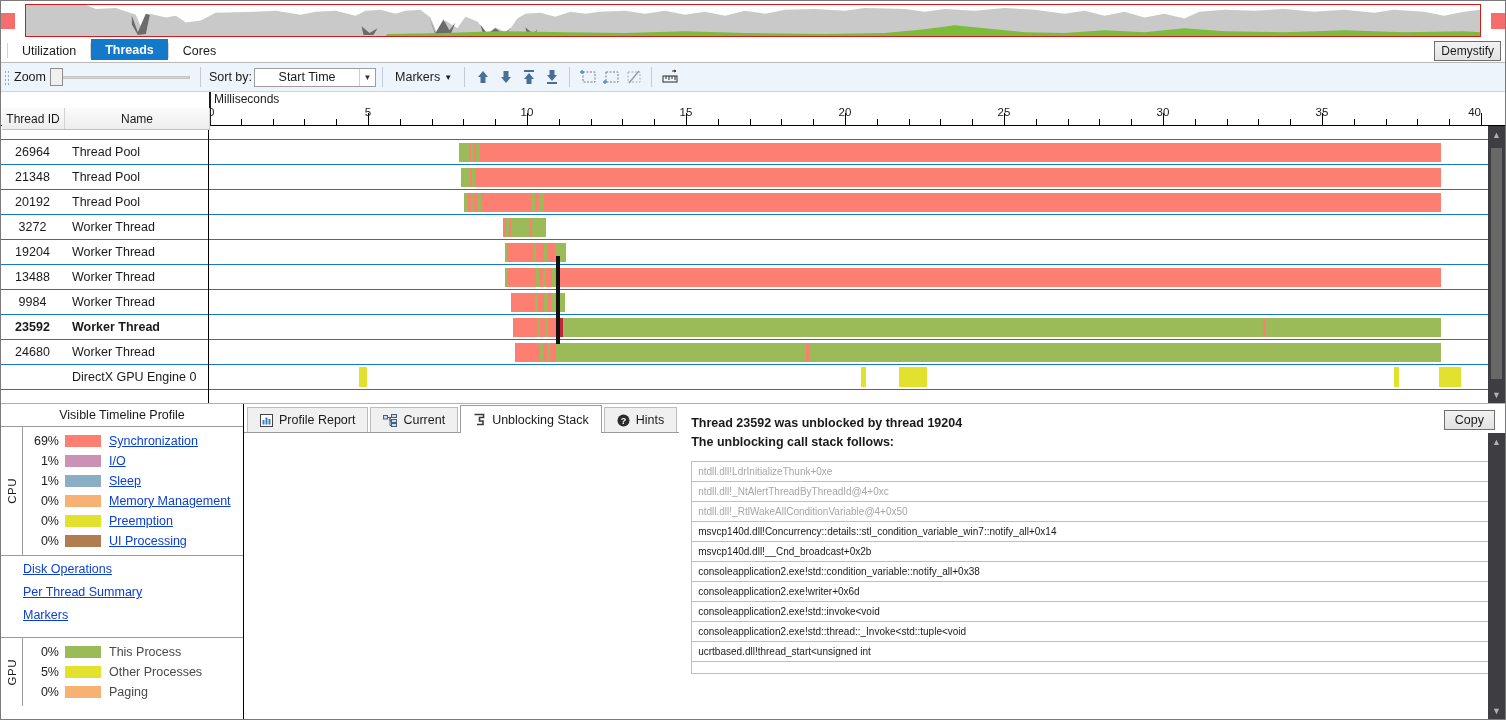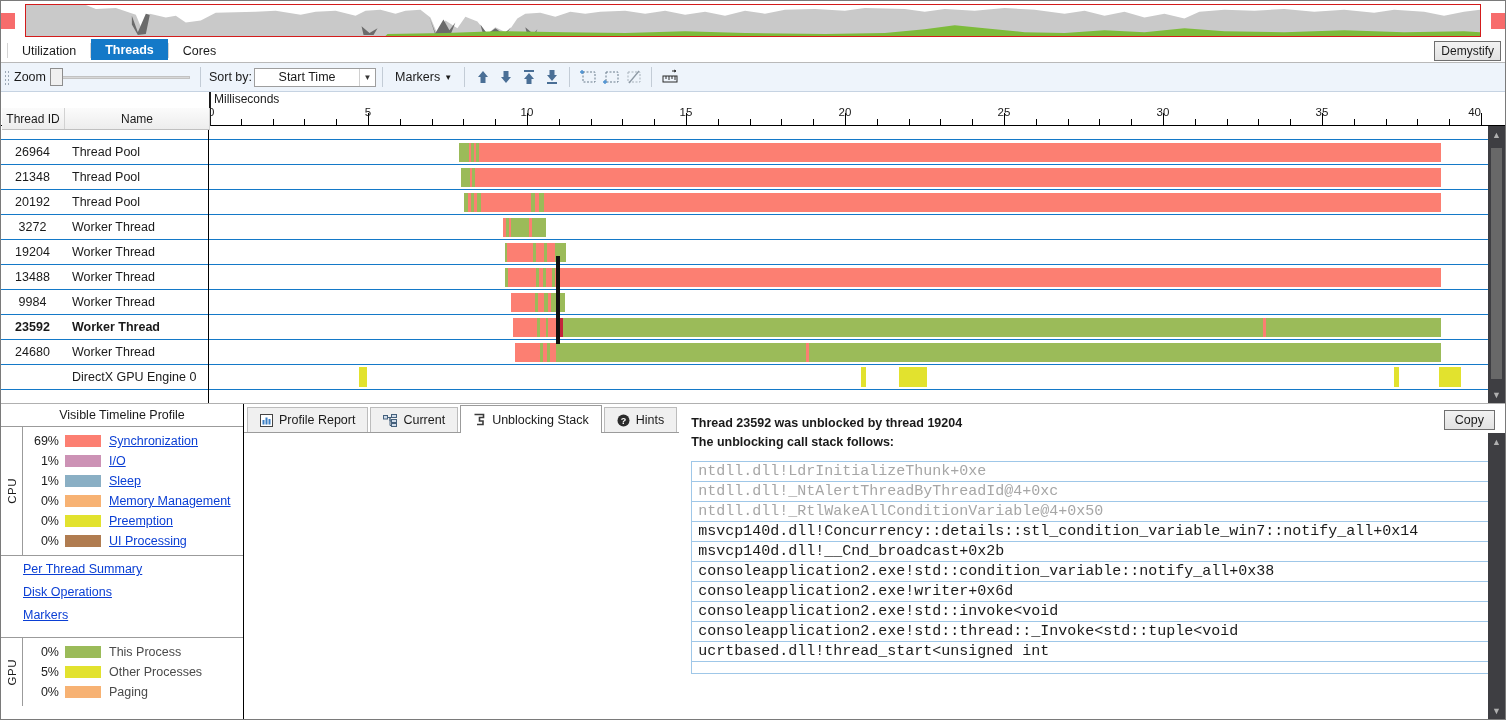--- a/index.html
+++ b/index.html
@@ -103,22 +103,22 @@
   .dtabs { height:29px; display:flex; align-items:flex-end; padding-left:3px; border-bottom:1px solid #9b9b9b; background:#fff; }
   .dtab { display:flex; align-items:center; gap:6px; height:25px; padding:0 12px; font-size:12.5px;
     border:1px solid #bcbcbc; border-bottom:none; background:#f0f0f0; margin-right:2px; cursor:default; }
   .dtab.sel { background:#fff; height:28px; border-color:#9b9b9b; position:relative; z-index:2; margin-bottom:-1px; }
   .dtab svg { display:block; }
   .dbody { flex:1; padding:10px 12px 0 12px; position:relative; }
   .dtitle { font-weight:bold; font-size:12.5px; line-height:19px; }
   .copybtn { position:absolute; right:10px; top:6px; border:1px solid #6f6f6f;
     background:linear-gradient(#f2f2f2,#e2e2e2); padding:1px 10px; font-size:12.5px; line-height:16px; cursor:default; }
   .stack { margin-top:9px; border:1px solid #9fc7e8; border-bottom:none; }
-  .sline { height:20px; line-height:20px; padding-left:6px; font-size:15px;
-    border-bottom:1px solid #9fc7e8; white-space:nowrap; overflow:hidden;font-family:Liberation Mono, monospace; }
+  .sline { height:20px; line-height:20px; padding-left:6px; font-size:10px;
+    border-bottom:1px solid #9fc7e8; white-space:nowrap; overflow:hidden; }
   .sline.dim { color:#a6a6a6; }
   .sline.last { height:12px; }
   .dscroll { position:absolute; right:0; top:29px; bottom:0; width:17px; background:#3e3e42; }
   .dscroll .arw { height:17px; display:flex; align-items:center; justify-content:center; color:#b0b0b0; font-size:9px; }
 </style>
 </head>
 <body>
 
 <div class="app">
 
@@ -458,22 +458,22 @@
               </div>
               <div class="lrow">
                 <span class="pct">0%</span>
                 <span class="sw" style="background: rgb(176, 124, 80);"></span>
                 <a>UI Processing</a>
               </div>
             </div>
         </div>
         <div class="sect">
           <div class="linkrows" id="report-links">
+              <div class="lk"><a>Disk Operations</a></div>
               <div class="lk"><a>Per Thread Summary</a></div>
-              <div class="lk"><a>Disk Operations</a></div>
               <div class="lk"><a>Markers</a></div>
             </div>
         </div>
         <div class="sect">
           <div class="sideband">
               <span>GPU</span>
             </div>
           <div class="rows" id="gpu-rows">
               <div class="lrow">
                 <span class="pct">0%</span>

